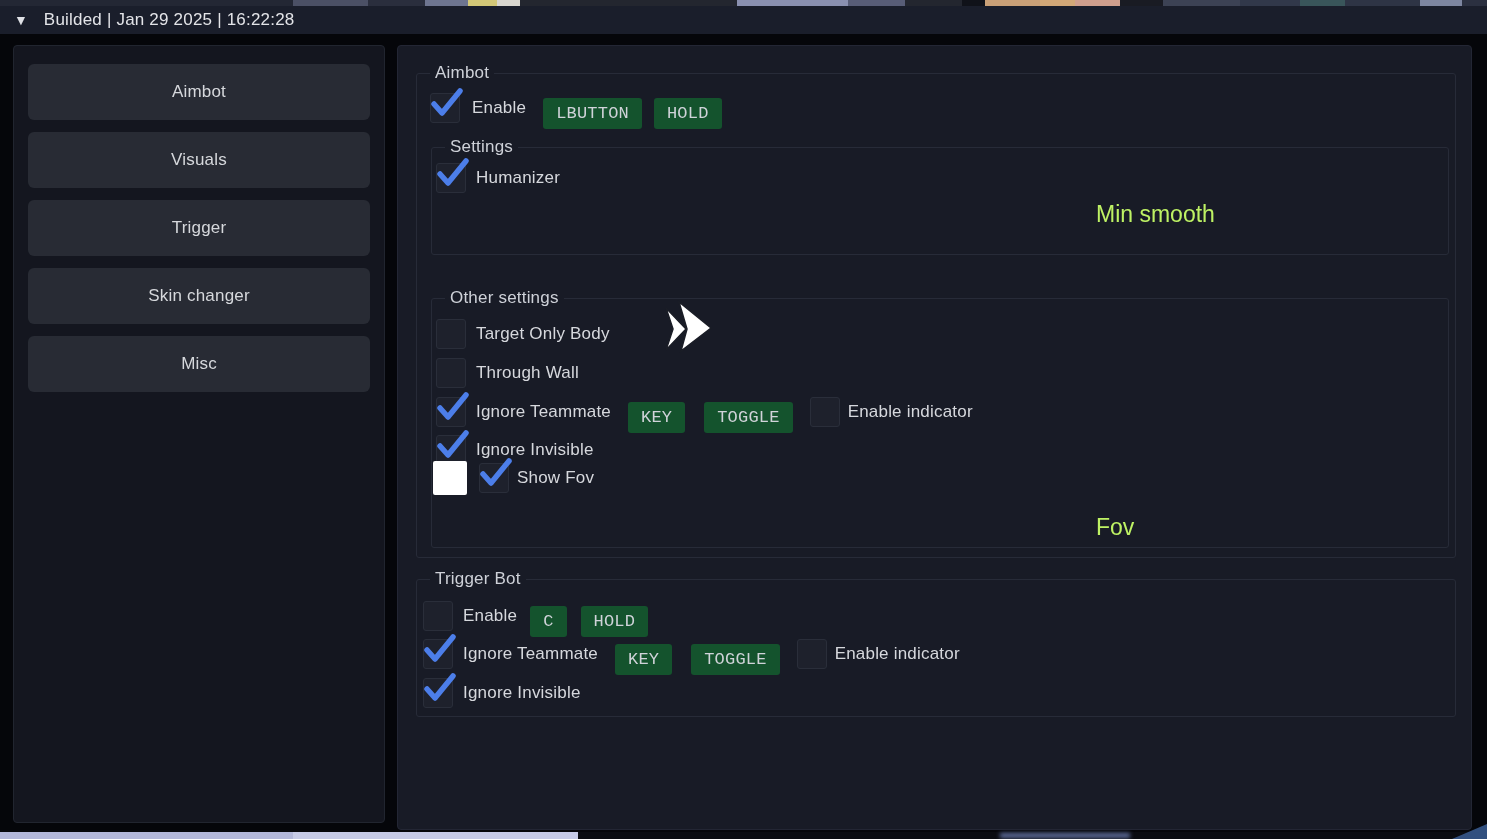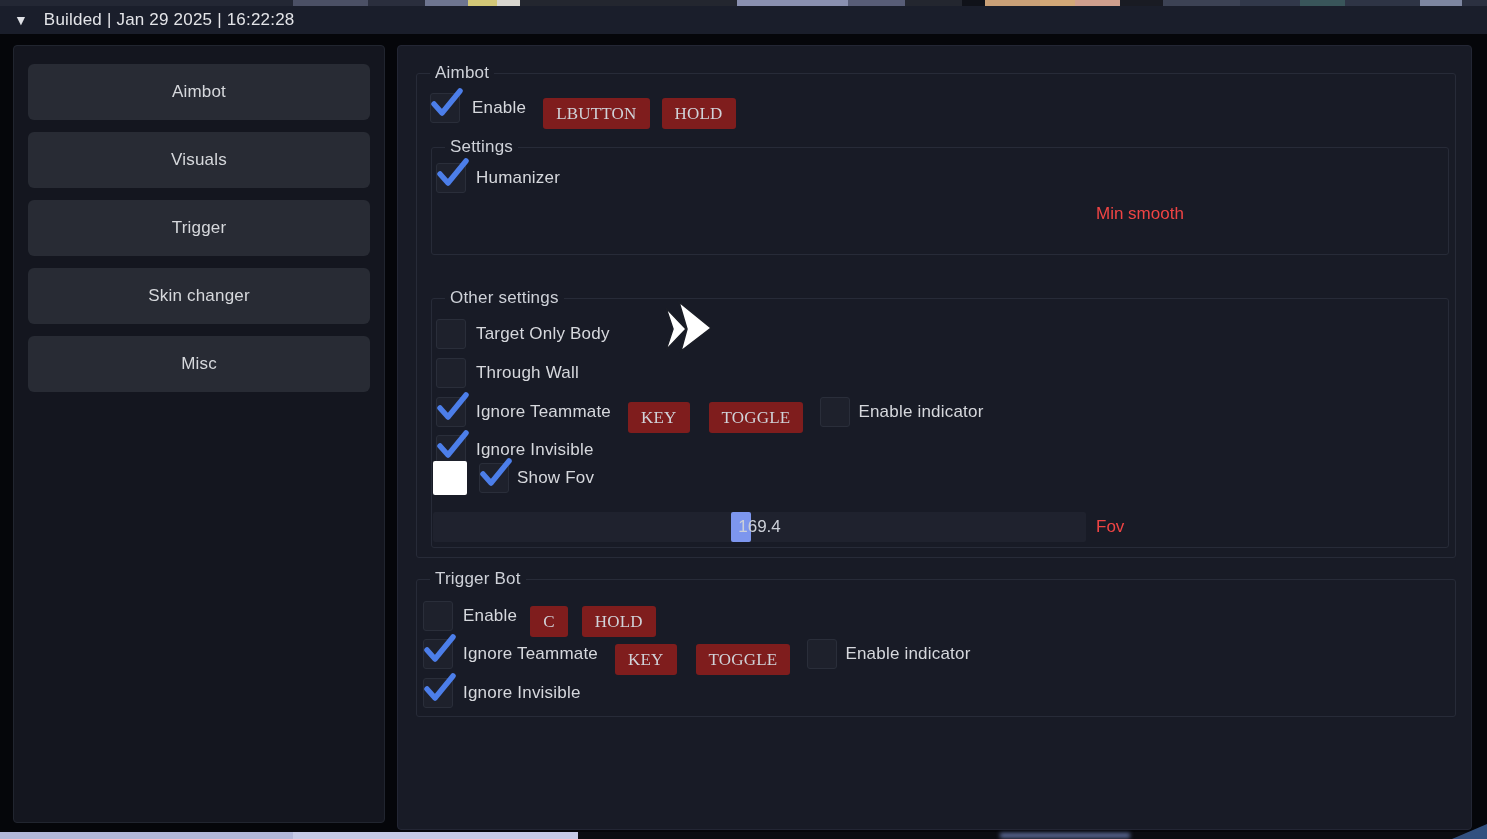--- a/index.html
+++ b/index.html
@@ -43,35 +43,35 @@
   .fs { position:absolute; border:1px solid #272b38; border-radius:3px; }
   .fs > .legend { position:absolute; top:-11px; left:13px; padding:0 5px; background:#181b26;
     color:#ced1d8; font-size:17px; letter-spacing:.2px; }
 
   
   .row { position:absolute; display:flex; align-items:center; height:31px; }
   .lbl { color:#d6d8dd; font-size:17px; letter-spacing:.2px; white-space:nowrap; }
   .checkbox { position:relative; width:30px; height:30px; background:#1e212c;
     border:1px solid #2a2e3a; border-radius:3px; flex:0 0 auto; cursor:pointer; }
   .checkbox .check { position:absolute; left:-3px; top:-7px; }
-  .keybtn { background:#7f1d1d; border:none; border-radius:3px; height:31px; line-height:31px;
-    padding:0 13px; color:#d0d3d9; font-size:17px; letter-spacing:.2px; font-family:Liberation Serif, serif;
+  .keybtn { background:#14532d; border:none; border-radius:3px; height:31px; line-height:31px;
+    padding:0 13px; color:#d0d3d9; font-size:17px; letter-spacing:.2px; font-family:Liberation Mono, monospace;
     cursor:pointer; white-space:nowrap;margin-top:11px; }
   .swatch { width:34px; height:34px; border-radius:2px; background:var(--swatch,#fff);
     flex:0 0 auto; cursor:pointer; }
 
   .sliderrow { position:absolute; height:30px; width:1000px; }
   .track { position:absolute; left:0; top:0; width:653px; height:30px; background:#1f222e;
     border-radius:2px; cursor:pointer; }
   .handle { position:absolute; top:0; width:20px; height:30px; border-radius:2px;
     background:var(--handle,#7d96ee); z-index:1; cursor:grab; }
   .sval { position:absolute; left:0; top:0; width:653px; height:30px; line-height:30px;
     text-align:center; color:#ccd0d8; font-size:17px; z-index:2; }
   .slbl { position:absolute; left:663px; top:0; height:30px; line-height:30px;
-    color:#ef4444; font-size:17px; }
+    color:#bef264; font-size:23px; }
 
   .cursor { position:absolute; left:664px; top:299px; z-index:50; pointer-events:none; }
 </style>
 </head>
 <body>
 
 <div class="stage">
 
   <div class="bg-top"></div>
   <div class="bg-bottom"></div>
@@ -170,24 +170,20 @@
           <div class="swatch"></div>
           <div class="checkbox">
             <svg class="check" width="36" height="32" viewBox="0 0 36 32">
                 <path d="M6 17 L14 26 L32 4" fill="none" stroke="var(--accent)" stroke-width="5.5" stroke-linecap="round" stroke-linejoin="round"></path>
               </svg>
           </div>
           <span class="lbl" style="margin-left:-4px">Show Fov</span>
         </div>
 
         <div class="sliderrow" style="left:1px; top:213px;">
-          <div class="track">
-            <div class="handle" style="left: 298px;"></div>
-            <div class="sval">169.4</div>
-          </div>
           <span class="slbl">Fov</span>
         </div>
       </div>
     </div>
 
     <div class="fs" style="left:18px; top:533px; width:1040px; height:138px;">
       <span class="legend">Trigger Bot</span>
 
       <div class="row" style="left:6px; top:20px; gap:10px;">
         <div class="checkbox unchecked">

